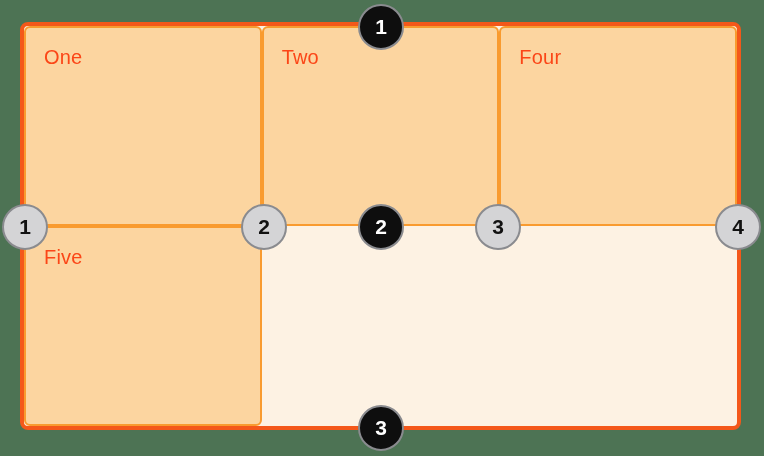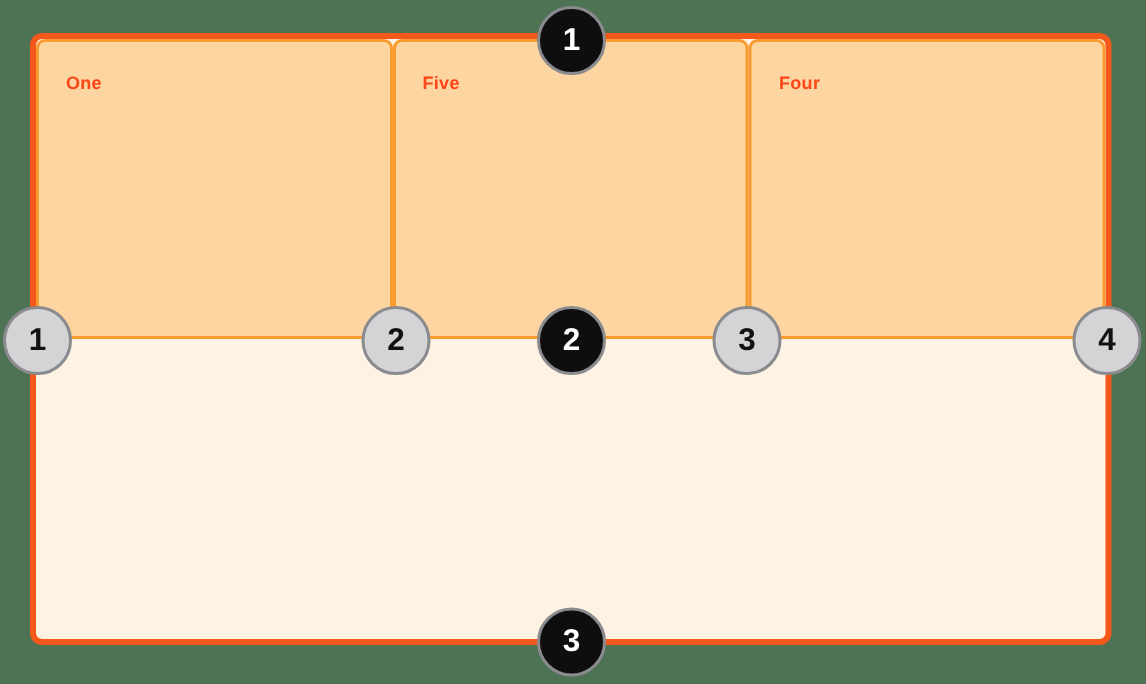--- a/index.html
+++ b/index.html
@@ -42,22 +42,22 @@
     border: 2.5px solid var(--cell-border);
     border-radius: 6px;
     padding: 18px 18px;
   }
   .cell.empty {
     background: transparent;
     border: none;
   }
   .cell-label {
     color: var(--label-text);
-    font-size: 12px;
-    font-weight: 700;
+    font-size: 20px;
+    font-weight: 400;
     letter-spacing: 0.2px;
     text-align: right;
   }
   .marker {
     position: absolute;
     width: 46px; height: 46px;
     border-radius: 50%;
     display: flex;
     align-items: center;
     justify-content: center;
@@ -86,24 +86,27 @@
 </head>
 <body>
 
 <div class="stage">
 
   <div class="grid-container">
     <div class="cell">
       <span class="cell-label">One</span>
     </div>
     <div class="cell">
-      <span class="cell-label">Five</span>
+      <span class="cell-label">Two</span>
     </div>
     <div class="cell">
       <span class="cell-label">Four</span>
+    </div>
+    <div class="cell">
+      <span class="cell-label">Five</span>
     </div>
     <div class="cell empty">
       <span class="cell-label"></span>
     </div>
   </div>
 
   <div class="marker row row-marker-1">1</div>
   <div class="marker row row-marker-2">2</div>
   <div class="marker row row-marker-3">3</div>
 

